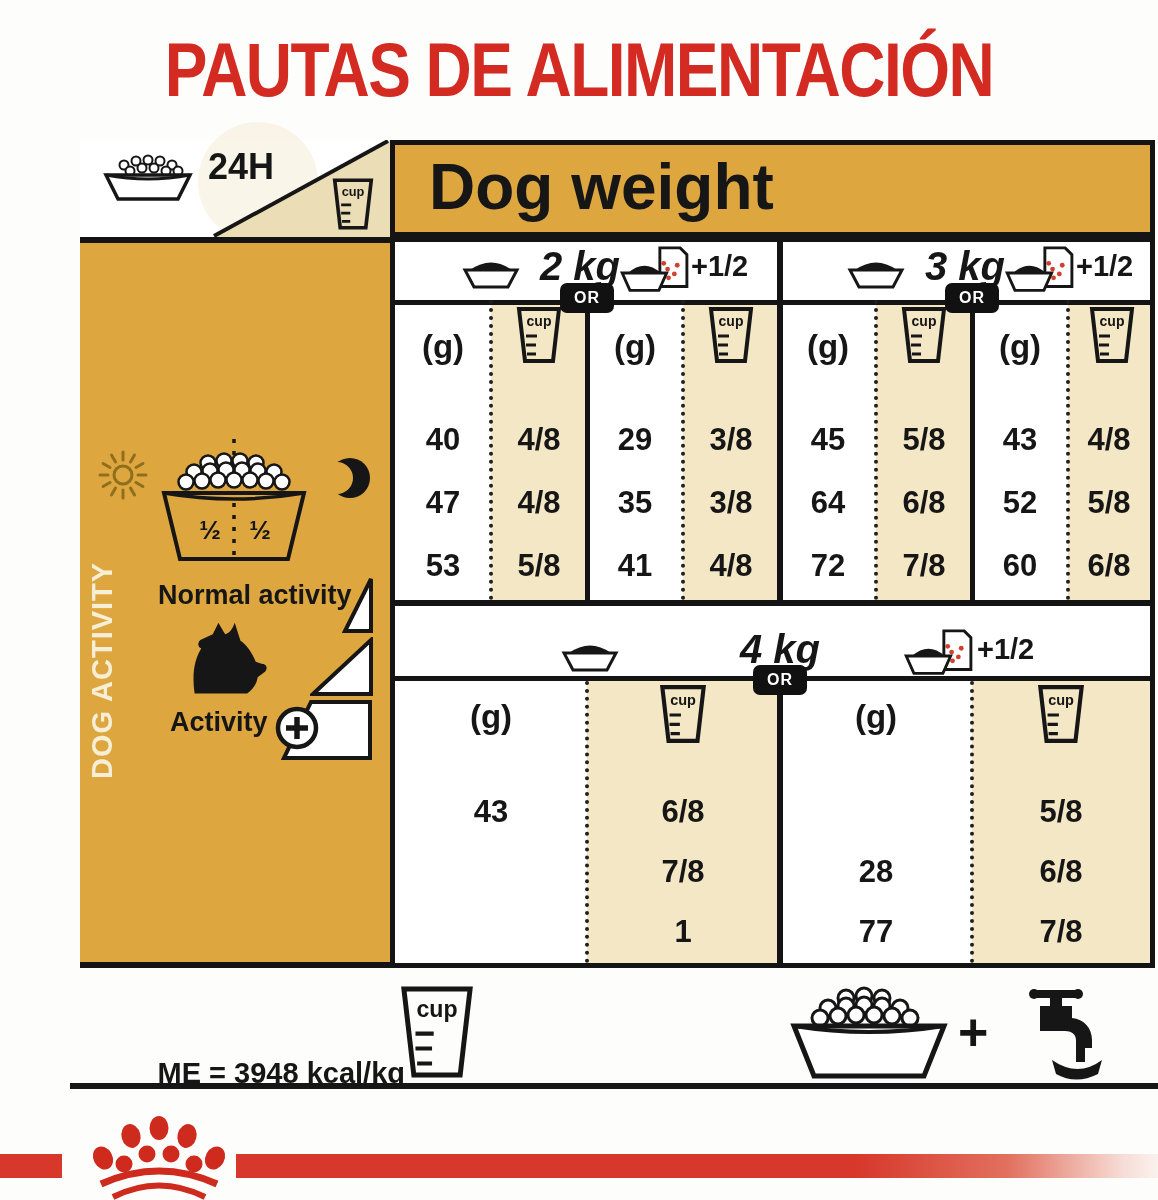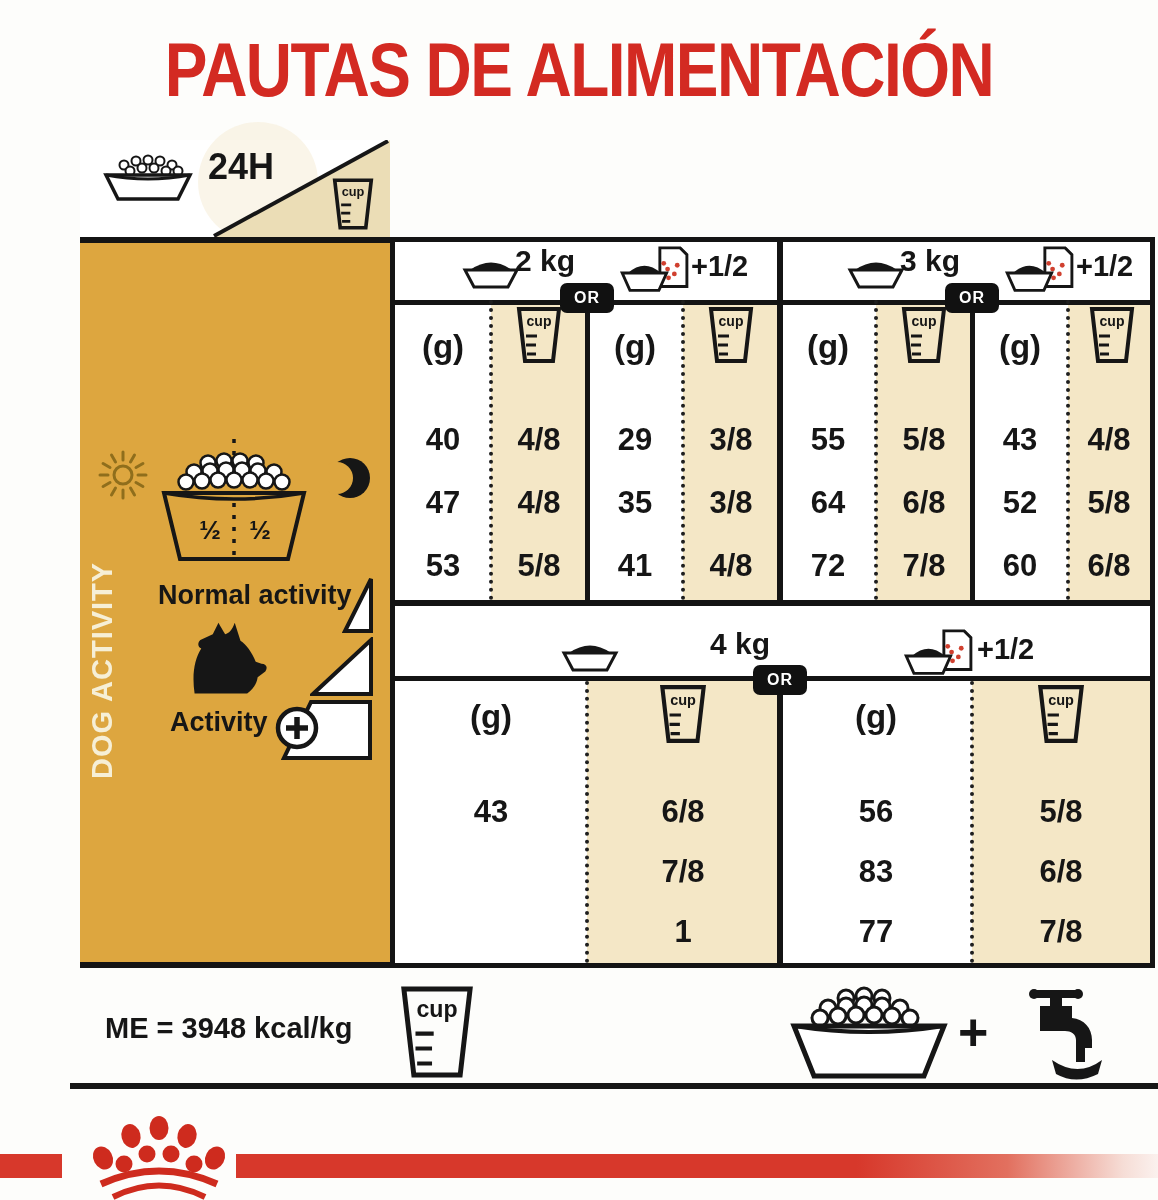--- a/index.html
+++ b/index.html
@@ -22,21 +22,21 @@
   .sblack{font-size:27px;color:#161616;position:absolute;white-space:nowrap;text-align:right;}
   .grid{position:absolute;left:390px;top:237px;width:765px;height:731px;background:#fff;
         border:5px solid #141414;box-sizing:border-box;}
   .beige{position:absolute;background:#F4E7C6;}
   .hline{position:absolute;left:0;width:755px;background:#141414;}
   .vsolid{position:absolute;background:#141414;}
   .vdot{position:absolute;width:0;border-left:4px dotted #1f1f1f;}
   .ghalf{position:absolute;top:0;height:58px;}
   .orbadge{position:absolute;width:54px;height:30px;background:#111;color:#fff;border-radius:7px;
            font-size:16px;line-height:30px;text-align:center;z-index:6;letter-spacing:1px;}
-  .kg{position:absolute;font-size:30px;}
+  .kg{position:absolute;font-size:40px;text-align:center;font-style:italic;}
   .plushalf{position:absolute;font-size:29px;}
   .ghead{position:absolute;width:96px;text-align:center;font-size:33px;}
   .ghead2{position:absolute;width:192px;text-align:center;font-size:33px;}
   .v{position:absolute;width:96px;text-align:center;font-size:31px;}
   .v2{position:absolute;width:192px;text-align:center;font-size:31px;}
   .ftext{position:absolute;font-size:29px;white-space:nowrap;}
   .blackline{position:absolute;left:70px;top:1083px;width:1088px;height:6px;background:#161616;}
   .band{position:absolute;left:0;top:1154px;width:1158px;height:24px;
         background:linear-gradient(90deg,#D7382B 0%,#D7382B 74%,#E2705F 87%,#F6DDD6 97%,#FBF1EE 100%);}
   .bandgap{position:absolute;left:62px;top:1150px;width:174px;height:32px;background:#FDFDFB;}
@@ -71,20 +71,23 @@
       <path d="M12,23 Q54,31 96,23" fill="none" stroke="#161616" stroke-width="3"></path>
     </svg>
     <span class="h24">24H</span>
     <svg class="abs" style="left:252px;top:37px" width="42" height="54" viewBox="0 0 46 58">
       <path d="M3,3 H43 L37,55 H9 Z" fill="none" stroke="#161616" stroke-width="4"></path>
       <text x="23" y="20" text-anchor="middle" font-size="14" font-weight="bold" fill="#161616">cup</text>
       <path d="M10,30 H21 M10,39 H20 M11,48 H20" stroke="#161616" stroke-width="3" fill="none"></path>
     </svg>
   </div>
 
+  <div class="dogweight">
+    <span>Dog weight</span>
+  </div>
 
   <div class="sidebar">
     <svg class="abs" style="left:16px;top:205px" width="54" height="54" viewBox="0 0 54 54">
       <g stroke="#8F6E1C" stroke-width="3" stroke-linecap="round" fill="none">
         <circle cx="27" cy="27" r="9"></circle>
         <line x1="27" y1="4" x2="27" y2="12"></line>
         <line x1="27" y1="4" x2="27" y2="12" transform="rotate(30 27 27)"></line>
         <line x1="27" y1="4" x2="27" y2="12" transform="rotate(60 27 27)"></line>
         <line x1="27" y1="4" x2="27" y2="12" transform="rotate(90 27 27)"></line>
         <line x1="27" y1="4" x2="27" y2="12" transform="rotate(120 27 27)"></line>
@@ -237,21 +240,21 @@
     <svg class="abs" style="left:694px;top:64px" width="46" height="58" viewBox="0 0 46 58">
       <path d="M3,3 H43 L37,55 H9 Z" fill="none" stroke="#161616" stroke-width="4"></path>
       <text x="23" y="20" text-anchor="middle" font-size="14" font-weight="bold" fill="#161616">cup</text>
       <path d="M10,30 H21 M10,39 H20 M11,48 H20" stroke="#161616" stroke-width="3" fill="none"></path>
     </svg>
 
     <span class="v" style="left:0;top:180px">40</span>
     <span class="v" style="left:96px;top:180px">4/8</span>
     <span class="v" style="left:192px;top:180px">29</span>
     <span class="v" style="left:288px;top:180px">3/8</span>
-    <span class="v" style="left:385px;top:180px">55</span>
+    <span class="v" style="left:385px;top:180px">45</span>
     <span class="v" style="left:481px;top:180px">5/8</span>
     <span class="v" style="left:577px;top:180px">43</span>
     <span class="v" style="left:673px;top:180px;width:82px">4/8</span>
 
     <span class="v" style="left:0;top:243px">47</span>
     <span class="v" style="left:96px;top:243px">4/8</span>
     <span class="v" style="left:192px;top:243px">35</span>
     <span class="v" style="left:288px;top:243px">3/8</span>
     <span class="v" style="left:385px;top:243px">64</span>
     <span class="v" style="left:481px;top:243px">6/8</span>
@@ -296,31 +299,30 @@
       <path d="M10,30 H21 M10,39 H20 M11,48 H20" stroke="#161616" stroke-width="3" fill="none"></path>
     </svg>
     <svg class="abs" style="left:642px;top:442px" width="48" height="60" viewBox="0 0 46 58">
       <path d="M3,3 H43 L37,55 H9 Z" fill="none" stroke="#161616" stroke-width="4"></path>
       <text x="23" y="20" text-anchor="middle" font-size="14" font-weight="bold" fill="#161616">cup</text>
       <path d="M10,30 H21 M10,39 H20 M11,48 H20" stroke="#161616" stroke-width="3" fill="none"></path>
     </svg>
 
     <span class="v2" style="left:0;top:552px">43</span>
     <span class="v2" style="left:192px;top:552px">6/8</span>
-    <span class="v2" style="left:385px;top:552px">56</span>
     <span class="v2" style="left:577px;top:552px;width:178px">5/8</span>
     <span class="v2" style="left:192px;top:612px">7/8</span>
-    <span class="v2" style="left:385px;top:612px">83</span>
+    <span class="v2" style="left:385px;top:612px">28</span>
     <span class="v2" style="left:577px;top:612px;width:178px">6/8</span>
     <span class="v2" style="left:192px;top:672px">1</span>
     <span class="v2" style="left:385px;top:672px">77</span>
     <span class="v2" style="left:577px;top:672px;width:178px">7/8</span>
   </div>
 
-  <span class="ftext" style="left:105px;top:1012px;width:300px;text-align:left">ME = 3948 kcal/kg</span>
+  <span class="ftext" style="left:105px;top:1057px;width:300px;text-align:right">ME = 3948 kcal/kg</span>
   <svg class="abs" style="left:394px;top:984px" width="86" height="96" viewBox="0 0 46 58">
     <path d="M3,3 H43 L37,55 H9 Z" fill="none" stroke="#161616" stroke-width="3"></path>
     <text x="23" y="20" text-anchor="middle" font-size="14" font-weight="bold" fill="#161616">cup</text>
     <path d="M10,30 H21 M10,39 H20 M11,48 H20" stroke="#161616" stroke-width="2.5" fill="none"></path>
   </svg>
   <svg class="abs" style="left:776px;top:986px" width="186" height="96" viewBox="0 0 186 96">
     <g fill="#fff" stroke="#161616" stroke-width="3">
       <circle cx="70" cy="12" r="8"></circle>
         <circle cx="88" cy="10" r="8"></circle>
         <circle cx="106" cy="12" r="8"></circle>

